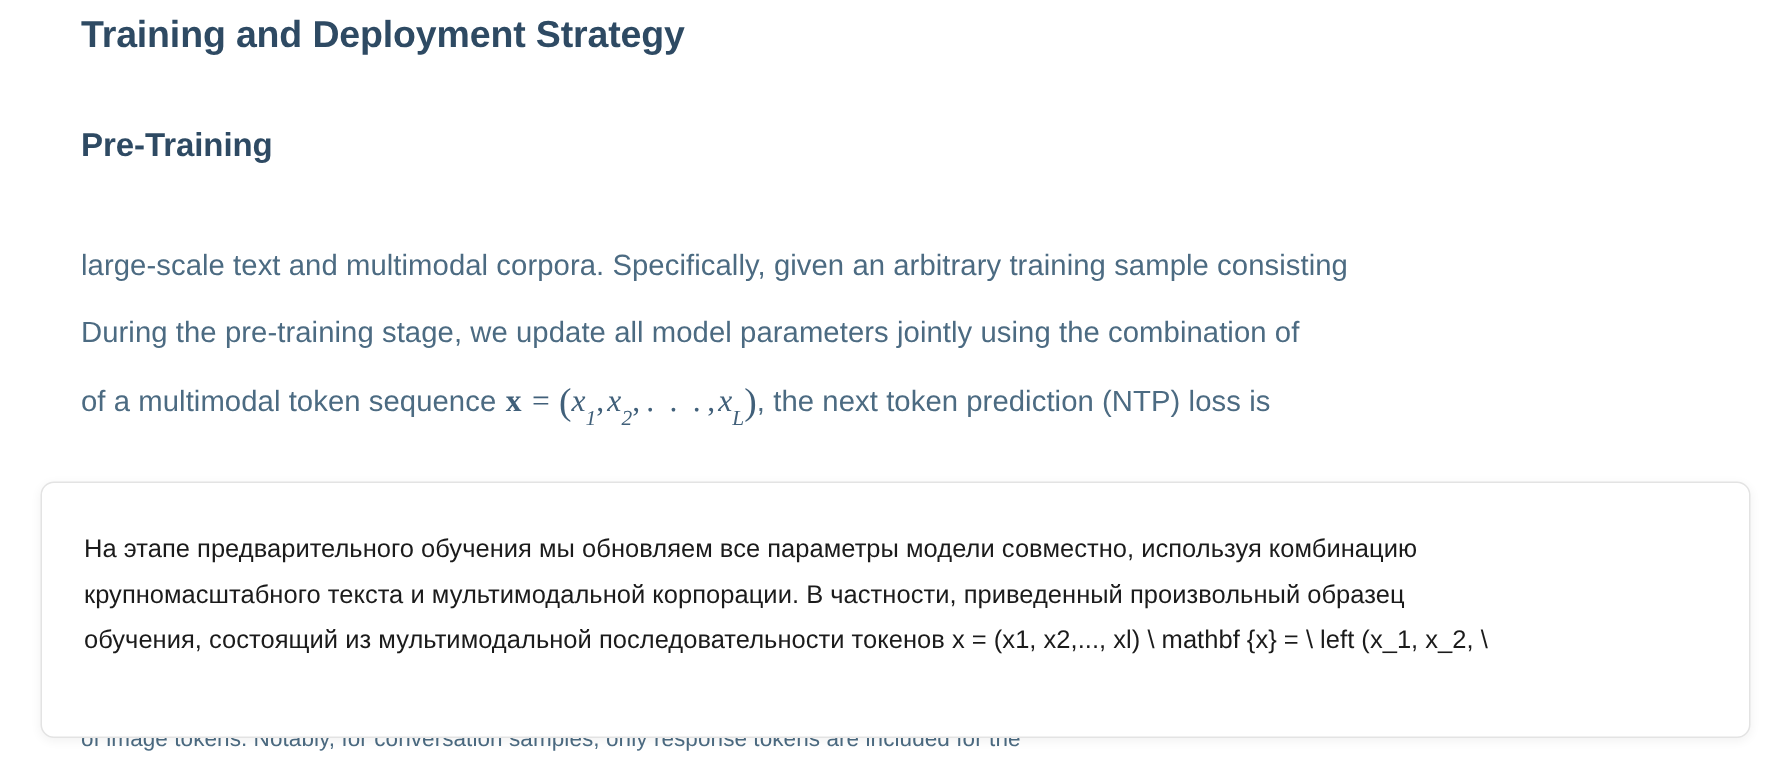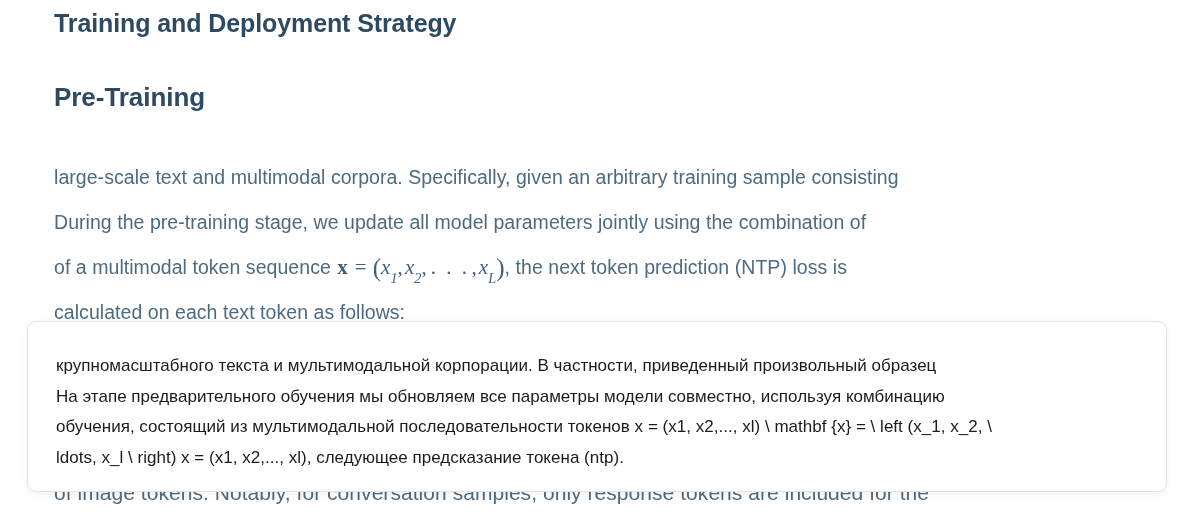--- a/index.html
+++ b/index.html
@@ -47,21 +47,21 @@
     line-height: 32px;
     white-space: nowrap;
   }
 
   h2.section-title {
     margin: 0;
     padding: 0;
     position: absolute;
     left: 0;
     top: 84px;
-    font-size: 26px;
+    font-size: 22px;
     font-weight: 700;
     letter-spacing: -0.05px;
     color: #2e4a63;
     line-height: 26px;
     white-space: nowrap;
   }
 
   .body-para {
     position: absolute;
     left: 0;
@@ -120,21 +120,21 @@
   .math .mcomma {
     font-style: normal;
     padding-right: 2px;
   }
 
   .tail-para {
     position: absolute;
     left: 0;
     top: 470px;
     width: 1090px;
-    font-size: 21px;
+    font-size: 15px;
     line-height: 45px;
     color: #4c6b82;
     letter-spacing: 0.05px;
   }
   .tail-para .ln {
     display: block;
     white-space: nowrap;
   }
 
   
@@ -174,30 +174,28 @@
   <div class="content">
 
     <h1 class="page-title">Training and Deployment Strategy</h1>
 
     <h2 class="section-title">Pre-Training</h2>
 
     <div class="body-para">
       <span class="ln">large-scale text and multimodal corpora. Specifically, given an arbitrary training sample consisting</span>
       <span class="ln">During the pre-training stage, we update all model parameters jointly using the combination of</span>
       <span class="ln"><span>of a multimodal token sequence</span><span class="math"> <span class="mbf">x</span><span class="mrel">=</span><span class="mpar">(</span><span class="mvar"><span>x</span><sub>1</sub></span><span class="mcomma">,</span><span class="mvar"><span>x</span><sub>2</sub></span><span class="mcomma">,</span><span class="mdots">. . .</span><span class="mcomma">,</span><span class="mvar"><span>x</span><sub>L</sub></span><span class="mpar">)</span></span><span>, the next token prediction (NTP) loss is</span></span>
-      <span class="ln">calculated on each text token as follows:</span>
     </div>
 
     <div class="tail-para">
       <span class="ln">of image tokens. Notably, for conversation samples, only response tokens are included for the</span>
     </div>
 
   </div>
 
   <div class="translation-popup">
     <div class="translation-text">
+      <span class="ln">На этапе предварительного обучения мы обновляем все параметры модели совместно, используя комбинацию</span>
       <span class="ln">крупномасштабного текста и мультимодальной корпорации. В частности, приведенный произвольный образец</span>
-      <span class="ln">На этапе предварительного обучения мы обновляем все параметры модели совместно, используя комбинацию</span>
       <span class="ln">обучения, состоящий из мультимодальной последовательности токенов x = (x1, x2,..., xl) \ mathbf {x} = \ left (x_1, x_2, \</span>
-      <span class="ln">ldots, x_l \ right) x = (x1, x2,..., xl), следующее предсказание токена (ntp).</span>
     </div>
   </div>
 </div>
 
 </body></html>

